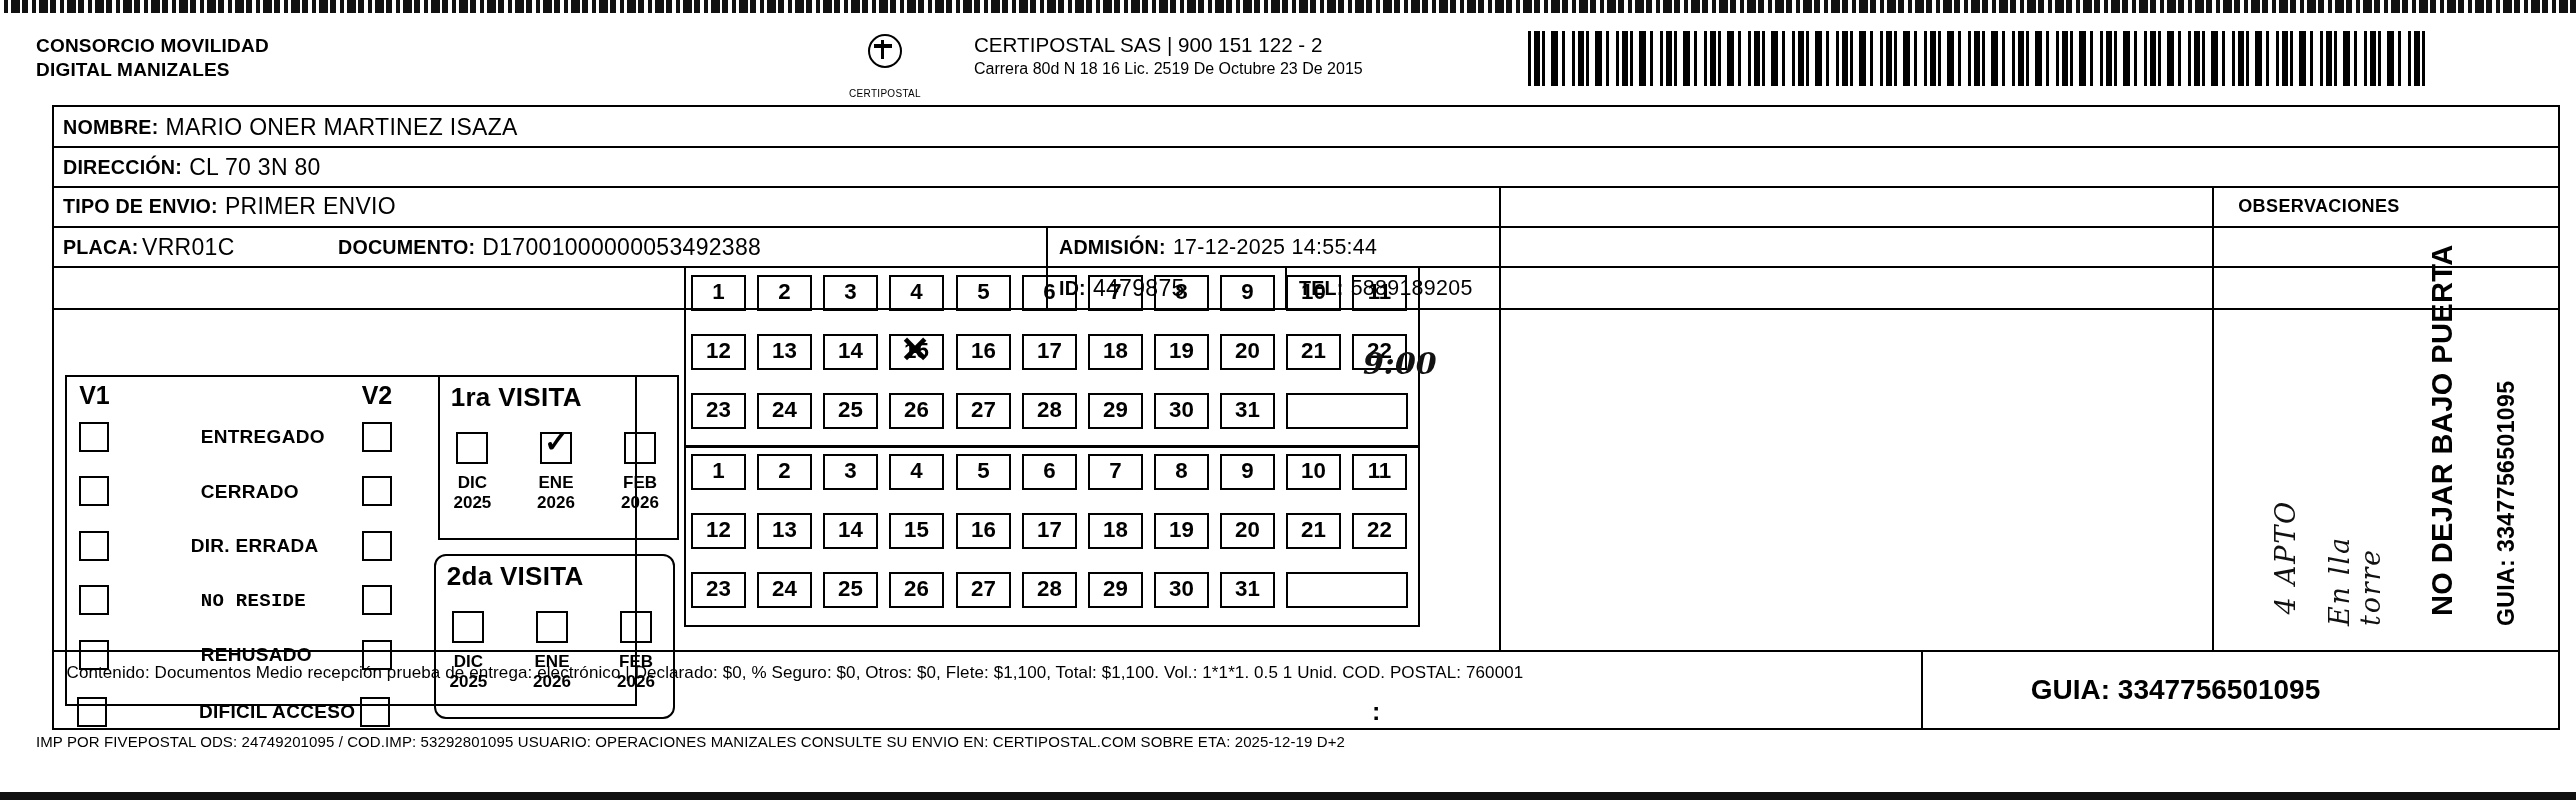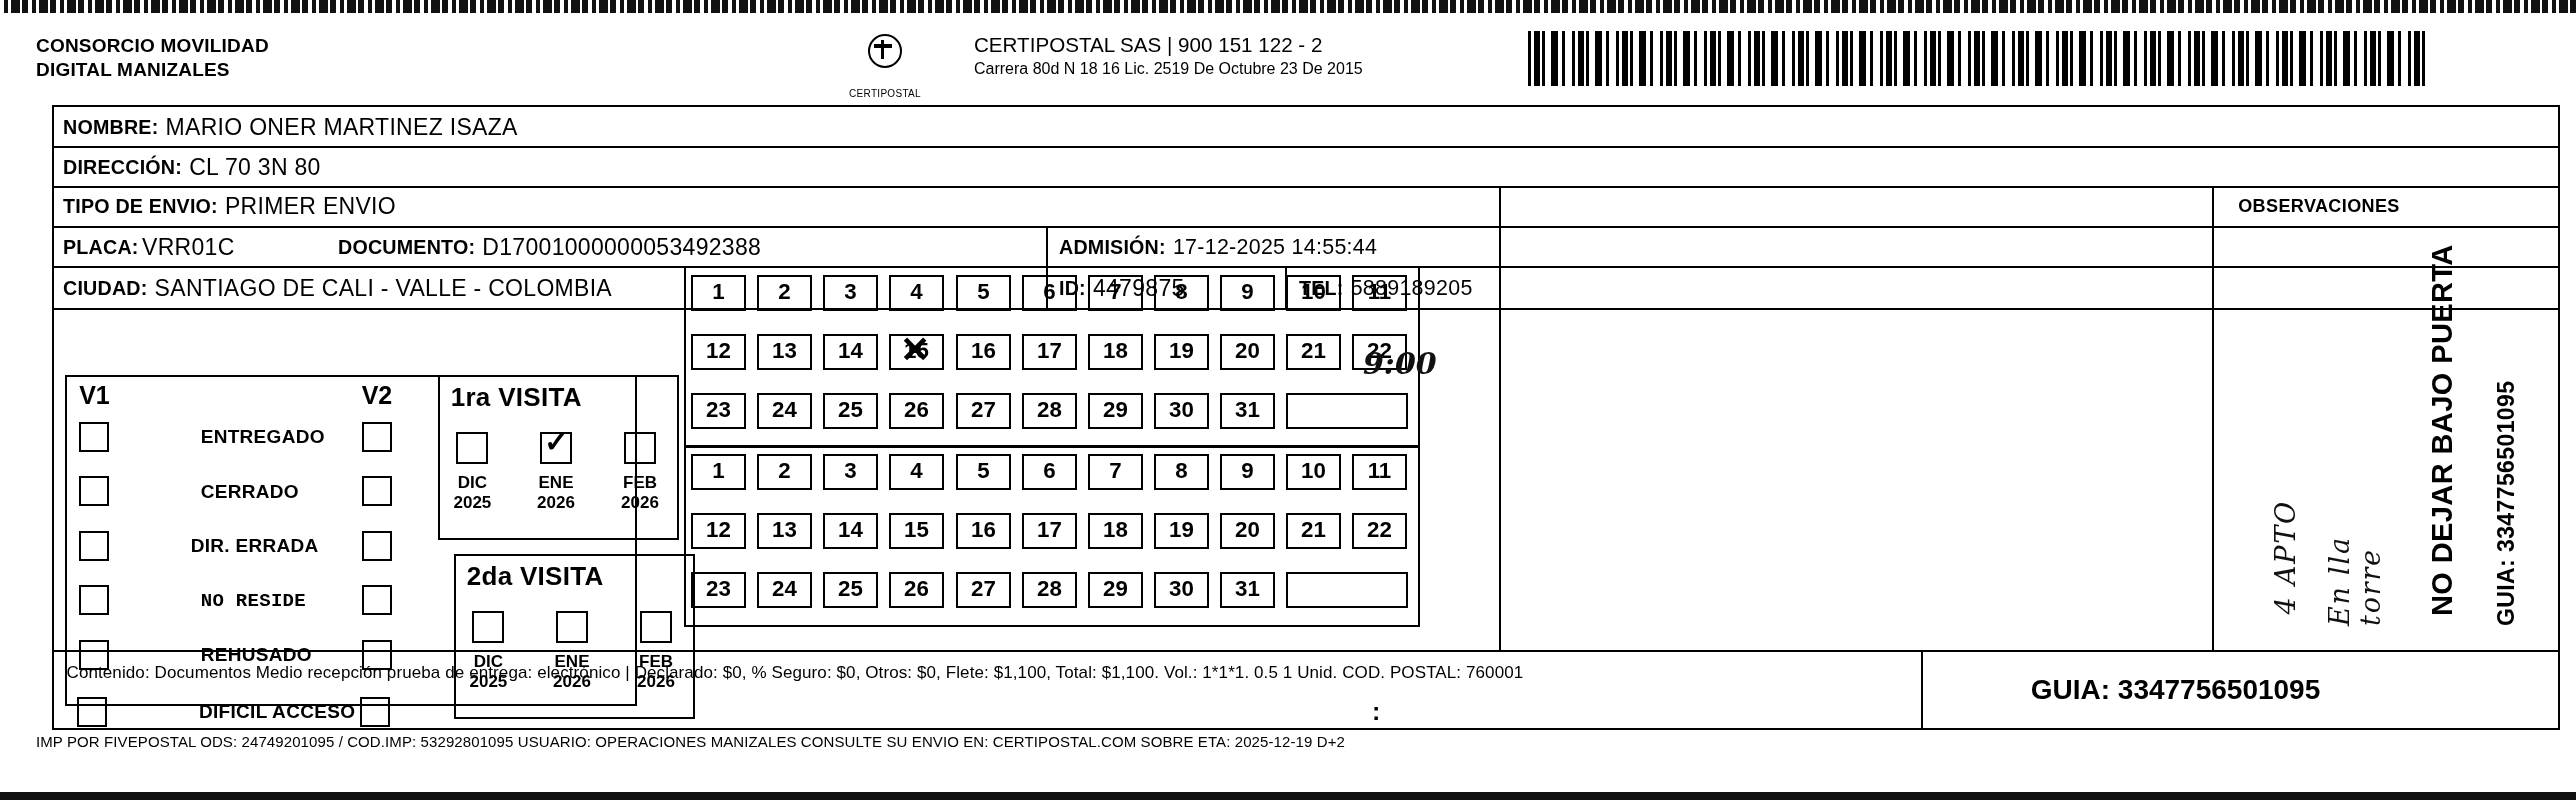--- a/index.html
+++ b/index.html
@@ -355,24 +355,20 @@
     <div class="fld" style="left:284px;top:121px;width:983px;height:38px;padding-left:0;">
       <span class="lbl">DOCUMENTO:</span>
       <span class="val">D17001000000053492388</span>
     </div>
     <div class="vline" style="left:992px;top:119px;height:82px;"></div>
     <div class="fld" style="left:996px;top:121px;width:447px;height:38px;">
       <span class="lbl">ADMISIÓN:</span>
       <span class="val" style="font-size:21.4px;">17-12-2025 14:55:44</span>
     </div>
 
-    <div class="fld" style="left:0;top:161px;width:983px;height:40px;">
-      <span class="lbl">CIUDAD:</span>
-      <span class="val">SANTIAGO DE CALI - VALLE - COLOMBIA</span>
-    </div>
     <div class="fld" style="left:996px;top:161px;width:232px;height:40px;">
       <span class="lbl">ID:</span>
       <span class="val">4479875</span>
     </div>
     <div class="vline" style="left:1231px;top:159px;height:42px;"></div>
     <div class="fld" style="left:1236px;top:161px;width:268px;height:40px;">
       <span class="lbl">TEL:</span>
       <span class="val" style="font-size:21.4px;">5889189205</span>
     </div>
 
@@ -465,21 +461,21 @@
         <div class="day" style="left: 902px; top: 286px; width: 55px;">27</div>
         <div class="day" style="left: 968px; top: 286px; width: 55px;">28</div>
         <div class="day" style="left: 1034px; top: 286px; width: 55px;">29</div>
         <div class="day" style="left: 1100px; top: 286px; width: 55px;">30</div>
         <div class="day" style="left: 1166px; top: 286px; width: 55px;">31</div>
         <div class="day" style="left: 1232px; top: 286px; width: 122px;"></div>
         <div class="check-mark" style="left: 846px; top: 225px; font-size: 36px;">✕</div>
       </div>
     <div class="ink" style="left:1309px;top:239px;font-size:30px;font-weight:bold;">9:00</div>
 
-    <div class="visita-box" style="left:400px;top:447px;width:241px;height:165px;">
+    <div class="visita-box" style="left:380px;top:447px;width:241px;height:165px;border-radius:12px;">
       <div class="visita-title" style="left:10.7px;top:5.4px;">2da VISITA</div>
       <div class="mo-cb" style="left:16px;top:55px;"></div>
       <div class="mo-cb" style="left:100px;top:55px;"></div>
       <div class="mo-cb" style="left:184px;top:55px;"></div>
       <div class="mo-lbl" style="left:5.4px;top:96px;">
         <span>DIC</span><br>
         <span>2025</span>
       </div>
       <div class="mo-lbl" style="left:89px;top:96px;">
         <span>ENE</span><br>

